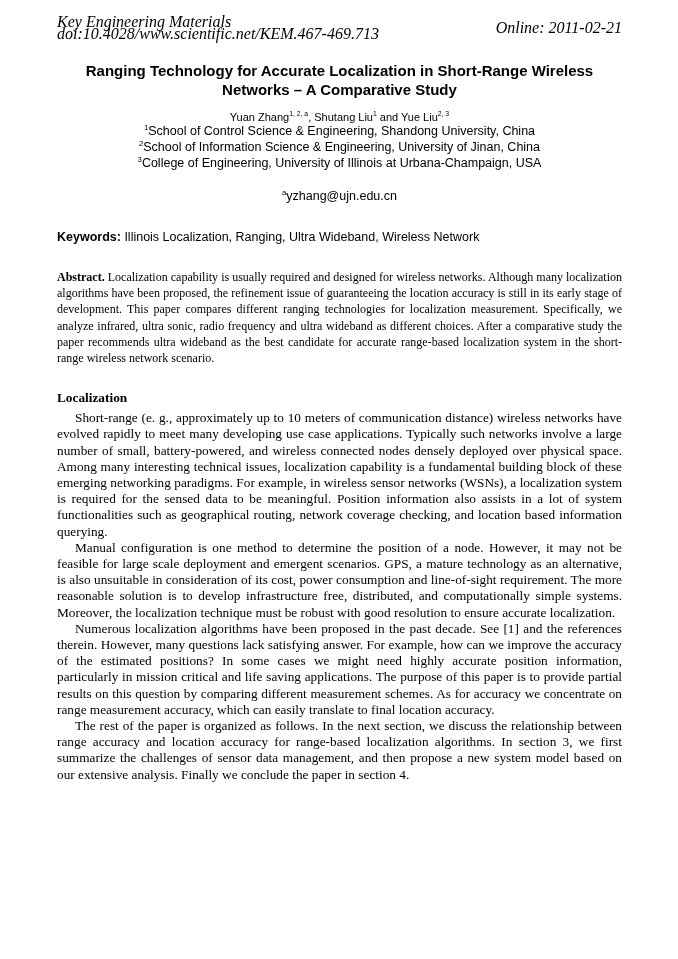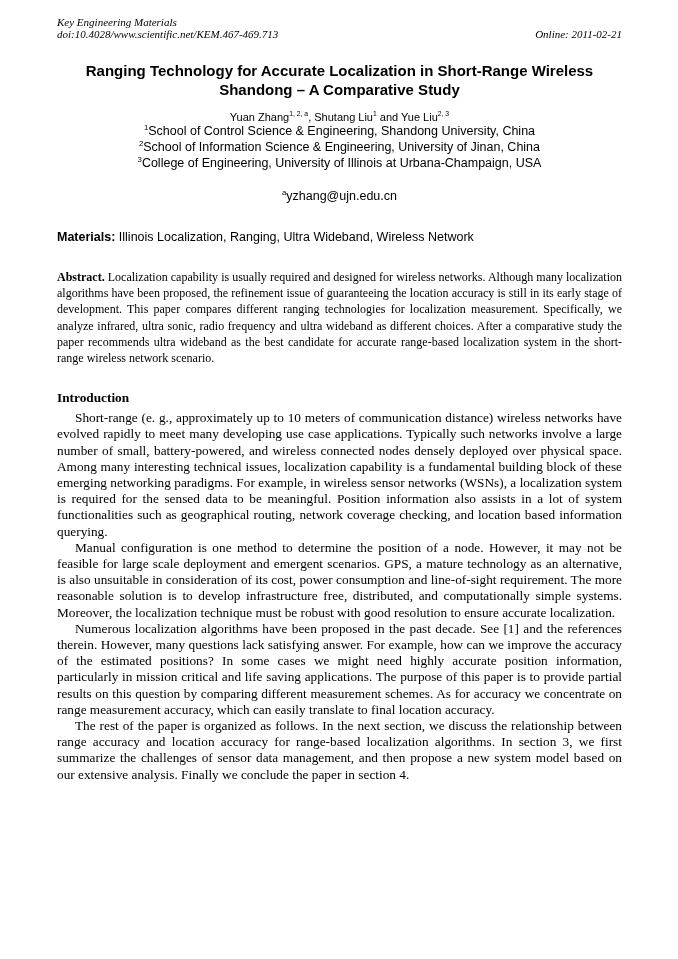--- a/index.html
+++ b/index.html
@@ -11,23 +11,23 @@
   .page {
     box-sizing: border-box;
     width: 678px; height: 959px;
     padding: 16px 56px 20px 57px;
     overflow: hidden;
     background: #ffffff;
   }
   .header {
     display: flex;
     justify-content: space-between;
-    align-items: flex-end;
+    align-items: center;
     font-style: italic;
-    font-size: 11px;
+    font-size: 16px;
     line-height: 12px;
     font-family: "Liberation Serif", serif;
   }
   .title {
     font-family: "Liberation Sans", sans-serif;
     font-weight: bold;
     font-size: 15px;
     line-height: 19px;
     text-align: center;
     margin: 21px 0 0 0;
@@ -85,34 +85,34 @@
 <div class="page">
 
   <div class="header">
     <div class="header-left">
       <div>Key Engineering Materials</div>
       <div>doi:10.4028/www.scientific.net/KEM.467-469.713</div>
     </div>
     <div class="header-right">Online: 2011-02-21</div>
   </div>
 
-  <h1 class="title"><span>Ranging Technology for Accurate Localization in Short-Range Wireless</span><br><span>Shandong – A Comparative Study</span></h1>
+  <h1 class="title"><span>Ranging Technology for Accurate Localization in Short-Range Wireless</span><br><span>Networks – A Comparative Study</span></h1>
 
   <div class="authors"><span>Yuan Zhang</span><sup>1, 2, a</sup><span>, </span><span>Shutang Liu</span><sup>1</sup><span> and </span><span>Yue Liu</span><sup>2, 3</sup></div>
 
   <div class="affil"><sup>1</sup><span>School of Control Science &amp; Engineering, Shandong University, China</span></div>
   <div class="affil"><sup>2</sup><span>School of Information Science &amp; Engineering, University of Jinan, China</span></div>
   <div class="affil"><sup>3</sup><span>College of Engineering, University of Illinois at Urbana-Champaign, USA</span></div>
 
   <div class="email"><sup>a</sup><span>yzhang@ujn.edu.cn</span></div>
 
-  <div class="keywords"><span class="kw-label">Materials:</span><span> Illinois Localization, Ranging, Ultra Wideband, Wireless Network</span></div>
+  <div class="keywords"><span class="kw-label">Keywords:</span><span> Illinois Localization, Ranging, Ultra Wideband, Wireless Network</span></div>
 
   <p class="abstract"><span class="abs-label">Abstract.</span><span> Localization capability is usually required and designed for wireless networks. Although many localization algorithms have been proposed, the refinement issue of guaranteeing the location accuracy is still in its early stage of development. This paper compares different ranging technologies for localization measurement. Specifically, we analyze infrared, ultra sonic, radio frequency and ultra wideband as different choices. After a comparative study the paper recommends ultra wideband as the best candidate for accurate range-based localization system in the short-range wireless network scenario.</span></p>
 
-  <div class="section-heading">Introduction</div>
+  <div class="section-heading">Localization</div>
 
   <p class="body-para first">Short-range (e. g., approximately up to 10 meters of communication distance) wireless networks have evolved rapidly to meet many developing use case applications. Typically such networks involve a large number of small, battery-powered, and wireless connected nodes densely deployed over physical space. Among many interesting technical issues, localization capability is a fundamental building block of these emerging networking paradigms. For example, in wireless sensor networks (WSNs), a localization system is required for the sensed data to be meaningful. Position information also assists in a lot of system functionalities such as geographical routing, network coverage checking, and location based information querying.</p>
   <p class="body-para">Manual configuration is one method to determine the position of a node. However, it may not be feasible for large scale deployment and emergent scenarios. GPS, a mature technology as an alternative, is also unsuitable in consideration of its cost, power consumption and line-of-sight requirement. The more reasonable solution is to develop infrastructure free, distributed, and computationally simple systems. Moreover, the localization technique must be robust with good resolution to ensure accurate localization.</p>
   <p class="body-para">Numerous localization algorithms have been proposed in the past decade. See [1] and the references therein. However, many questions lack satisfying answer. For example, how can we improve the accuracy of the estimated positions? In some cases we might need highly accurate position information, particularly in mission critical and life saving applications. The purpose of this paper is to provide partial results on this question by comparing different measurement schemes. As for accuracy we concentrate on range measurement accuracy, which can easily translate to final location accuracy.</p>
   <p class="body-para">The rest of the paper is organized as follows. In the next section, we discuss the relationship between range accuracy and location accuracy for range-based localization algorithms. In section 3, we first summarize the challenges of sensor data management, and then propose a new system model based on our extensive analysis. Finally we conclude the paper in section 4.</p>
 
 </div>
 
 </body></html>

